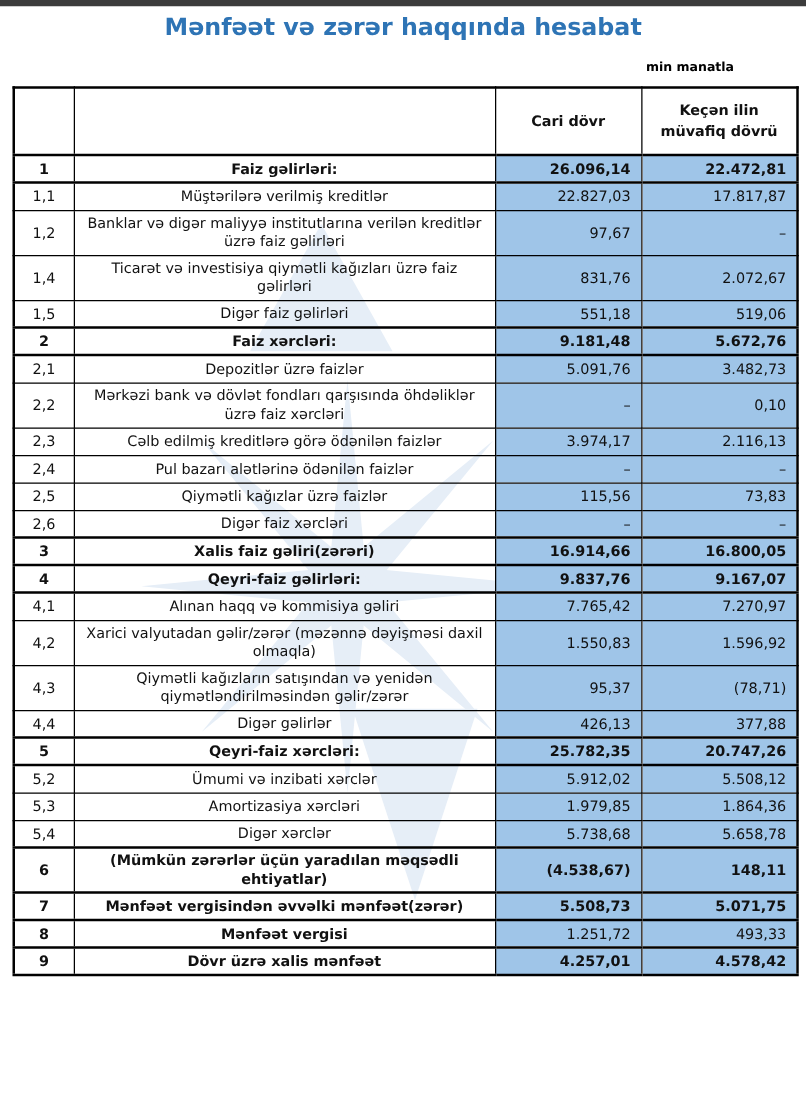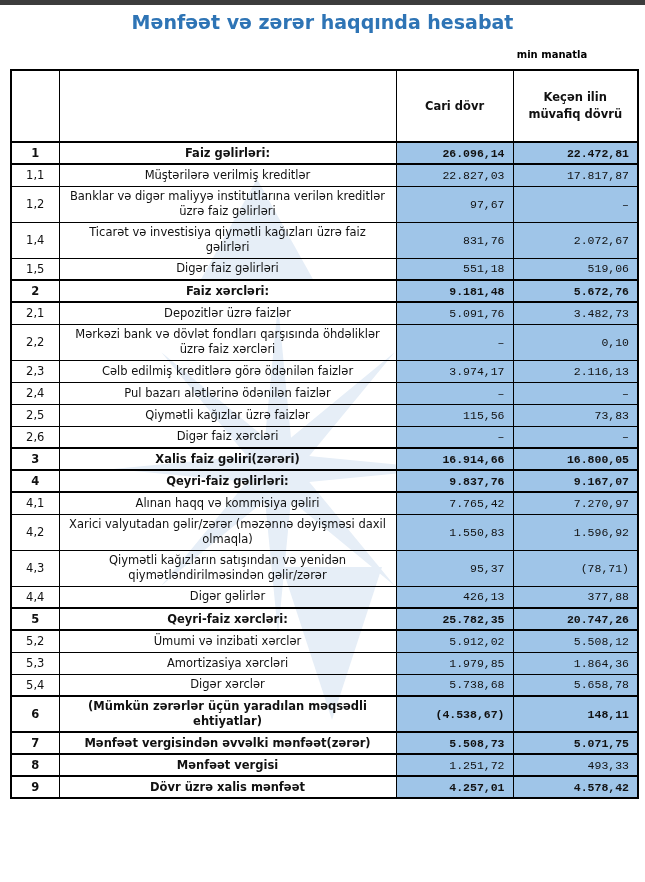--- a/index.html
+++ b/index.html
@@ -50,39 +50,38 @@
     border-collapse: collapse;
     table-layout: fixed;
     border: 2px solid var(--border-color);
   }
   table.report th, table.report td {
     border: 1px solid var(--border-color);
     font-size: 11.5px;
     vertical-align: middle;
     overflow: hidden;
   }
-  thead tr { height: 72px; }
+  thead tr { height: 54px; }
   thead th {
     background: transparent;
     font-weight: bold;
     font-size: 12px;
     text-align: center;
     line-height: 1.45;
     padding: 0 6px;
   }
   tr.short { height: 22px; }
   tr.tall  { height: 36px; }
   td.num   { text-align: center; padding: 1px 2px; }
   td.label { text-align: center; padding: 2px 9px; line-height: 1.3; }
   td.current, td.previous {
     text-align: right;
     padding: 2px 8px;
     background: var(--cell-blue);
     white-space: nowrap;
-    font-family: Liberation Mono, monospace;
   }
   tr.section td { font-weight: bold; border-top-width: 2px; border-bottom-width: 2px; }
   tr.vals-regular td.current, tr.vals-regular td.previous { font-weight: normal; }
 </style>
 </head>
 <body>
 
 <div class="top-bar"></div>
 
 <h1 class="report-title">Mənfəət və zərər haqqında hesabat</h1>

